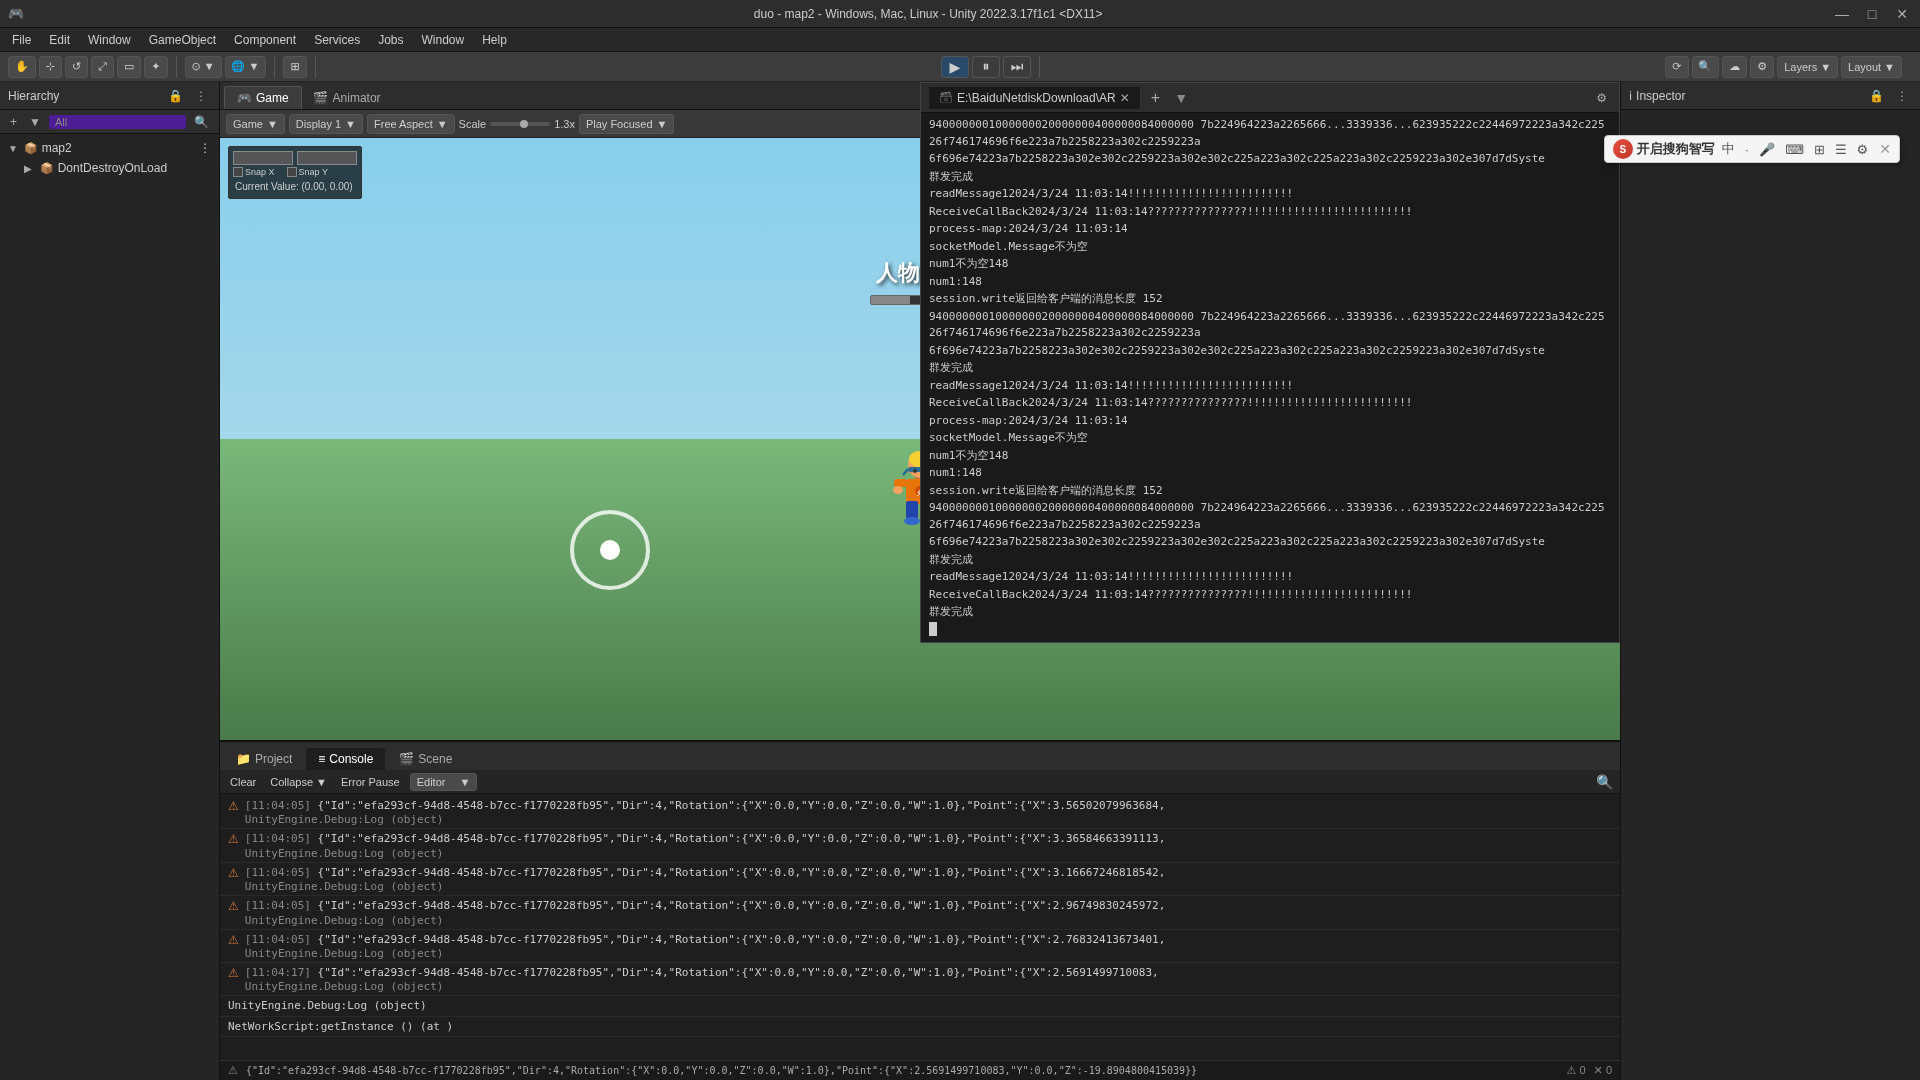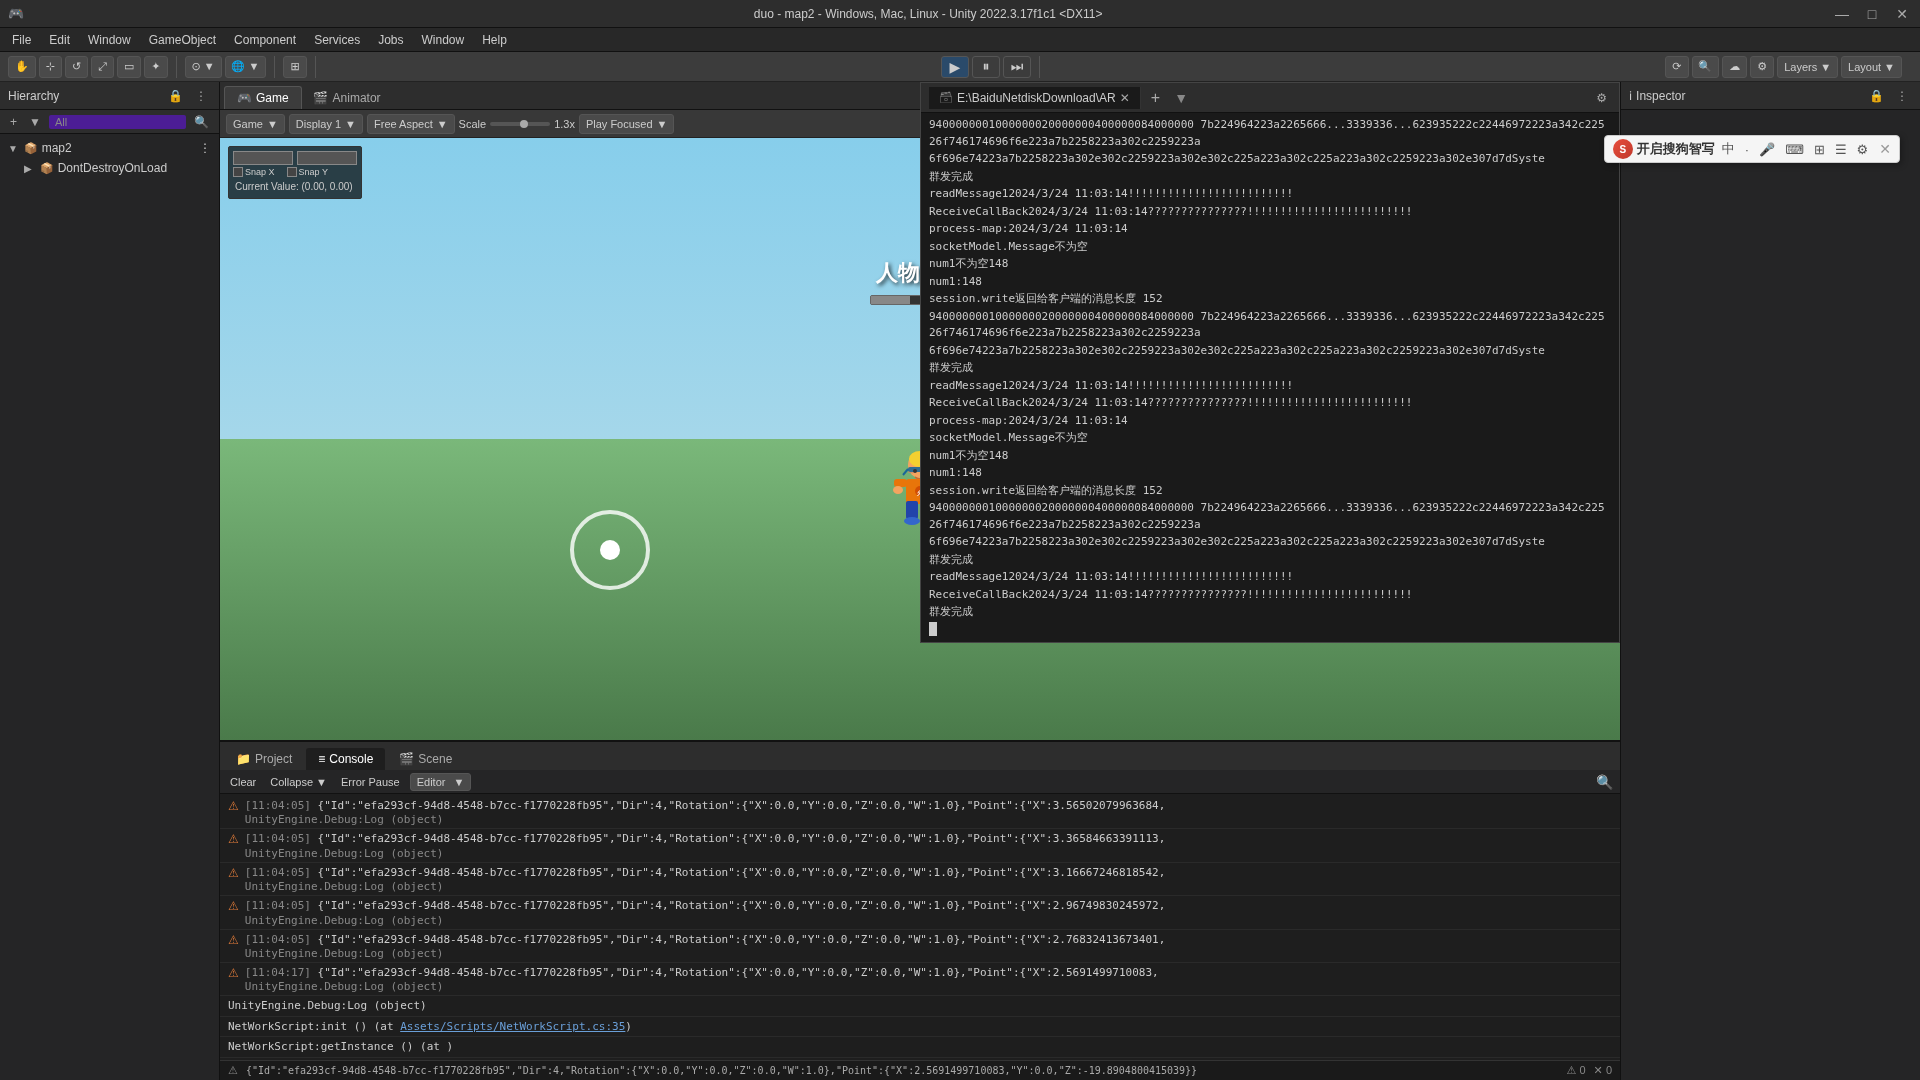--- a/index.html
+++ b/index.html
@@ -406,21 +406,21 @@
     .bottom-toolbar-dropdown {
       background: #4a4a4a;
       border: 1px solid #555;
       border-radius: 3px;
       color: #ccc;
       font-size: 11px;
       padding: 1px 6px;
       cursor: pointer;
       display: flex;
       align-items: center;
-      gap: 8px;
+      gap: 14px;
       height: 18px;
     }
     #console-content {
       flex: 1;
       overflow-y: auto;
       background: #1e1e1e;
       padding: 2px 0;
     }
     .console-line {
       display: flex;
@@ -872,23 +872,20 @@
         <span class="console-icon">⚠</span>
         <div>
           <div class="console-text"><span style="color:#888;">[11:04:17]</span> {"Id":"efa293cf-94d8-4548-b7cc-f1770228fb95","Dir":4,"Rotation":{"X":0.0,"Y":0.0,"Z":0.0,"W":1.0},"Point":{"X":2.5691499710083,</div>
           <div class="console-text-dim">UnityEngine.Debug:Log (object)</div>
         </div>
       </div>
           <div class="console-line">
             <span class="console-text">UnityEngine.Debug:Log (object)</span>
           </div>
           <div class="console-line">
-        <span class="console-text">NetWorkScript:init () (at <span class="console-link">Assets/Scripts/NetWorkScript.cs:35</span>)</span>
-      </div>
-          <div class="console-line">
         <span class="console-text">NetWorkScript:getInstance () (at )</span>
       </div>
         </div>
 
       <div style="height:20px;background:#1a1a1a;border-top:1px solid #333;display:flex;align-items:center;padding:0 8px;gap:8px;">
         <span style="color:#888;font-size:11px;">⚠</span>
         <span style="color:#aaa;font-size:10px;font-family:Consolas,monospace;overflow:hidden;text-overflow:ellipsis;white-space:nowrap;">{"Id":"efa293cf-94d8-4548-b7cc-f1770228fb95","Dir":4,"Rotation":{"X":0.0,"Y":0.0,"Z":0.0,"W":1.0},"Point":{"X":2.5691499710083,"Y":0.0,"Z":-19.8904800415039}}</span>
         <div style="margin-left:auto;display:flex;gap:8px;">
           <span style="color:#888;font-size:11px;">⚠ 0</span>
           <span style="color:#888;font-size:11px;">✕ 0</span>

